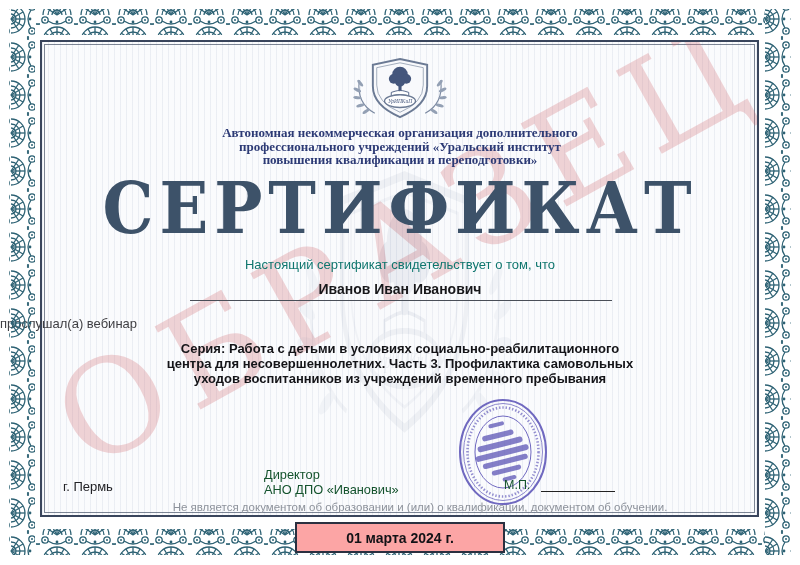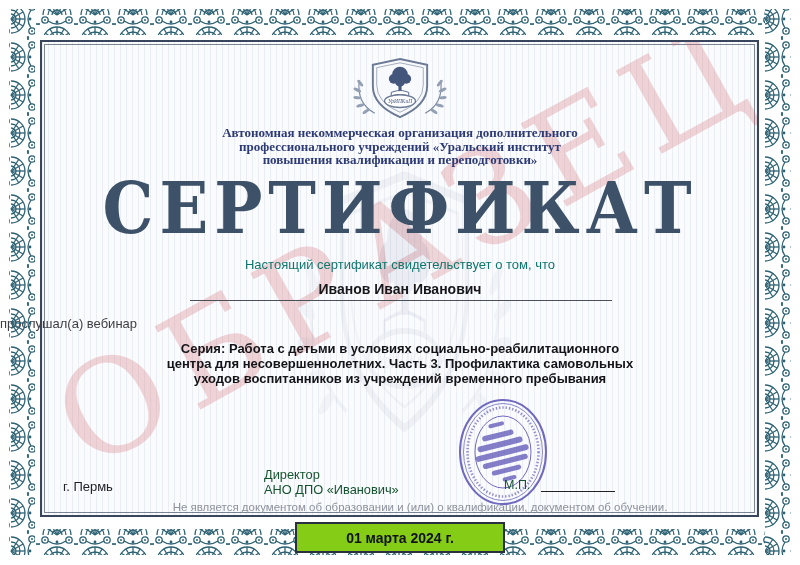--- a/index.html
+++ b/index.html
@@ -40,21 +40,21 @@
   .course div{white-space:nowrap;}
   .city{position:absolute;left:63px;top:479px;font-size:13px;color:#232327;z-index:2;}
   .signatory{position:absolute;left:264px;top:467px;font-size:12.8px;line-height:15px;
              color:#14532d;z-index:2;}
   .stamp{position:absolute;left:455px;top:396px;width:96px;height:112px;z-index:3;opacity:.88;}
   .seal-mark{position:absolute;left:504px;top:478px;font-size:12.5px;color:#14532d;z-index:4;}
   .sig-line{position:absolute;left:541px;top:491px;width:74px;border-top:1.5px solid #222;z-index:4;}
   .disclaimer{position:absolute;left:0;top:501px;width:100%;text-align:center;z-index:2;
               font-size:11.5px;color:#8d929b;padding-left:20px;}
   .date-box{position:absolute;left:295px;top:522px;width:210px;height:31px;z-index:6;
-            background:#84cc16;border:2px solid #2b3040;box-sizing:border-box;
+            background:#fca5a5;border:2px solid #2b3040;box-sizing:border-box;
             display:flex;align-items:center;justify-content:center;
             font-size:14px;font-weight:bold;color:#121216;}
 </style>
 </head>
 <body>
 
 <div class="page">
 
   <svg width="0" height="0" style="position:absolute">
     <defs>

